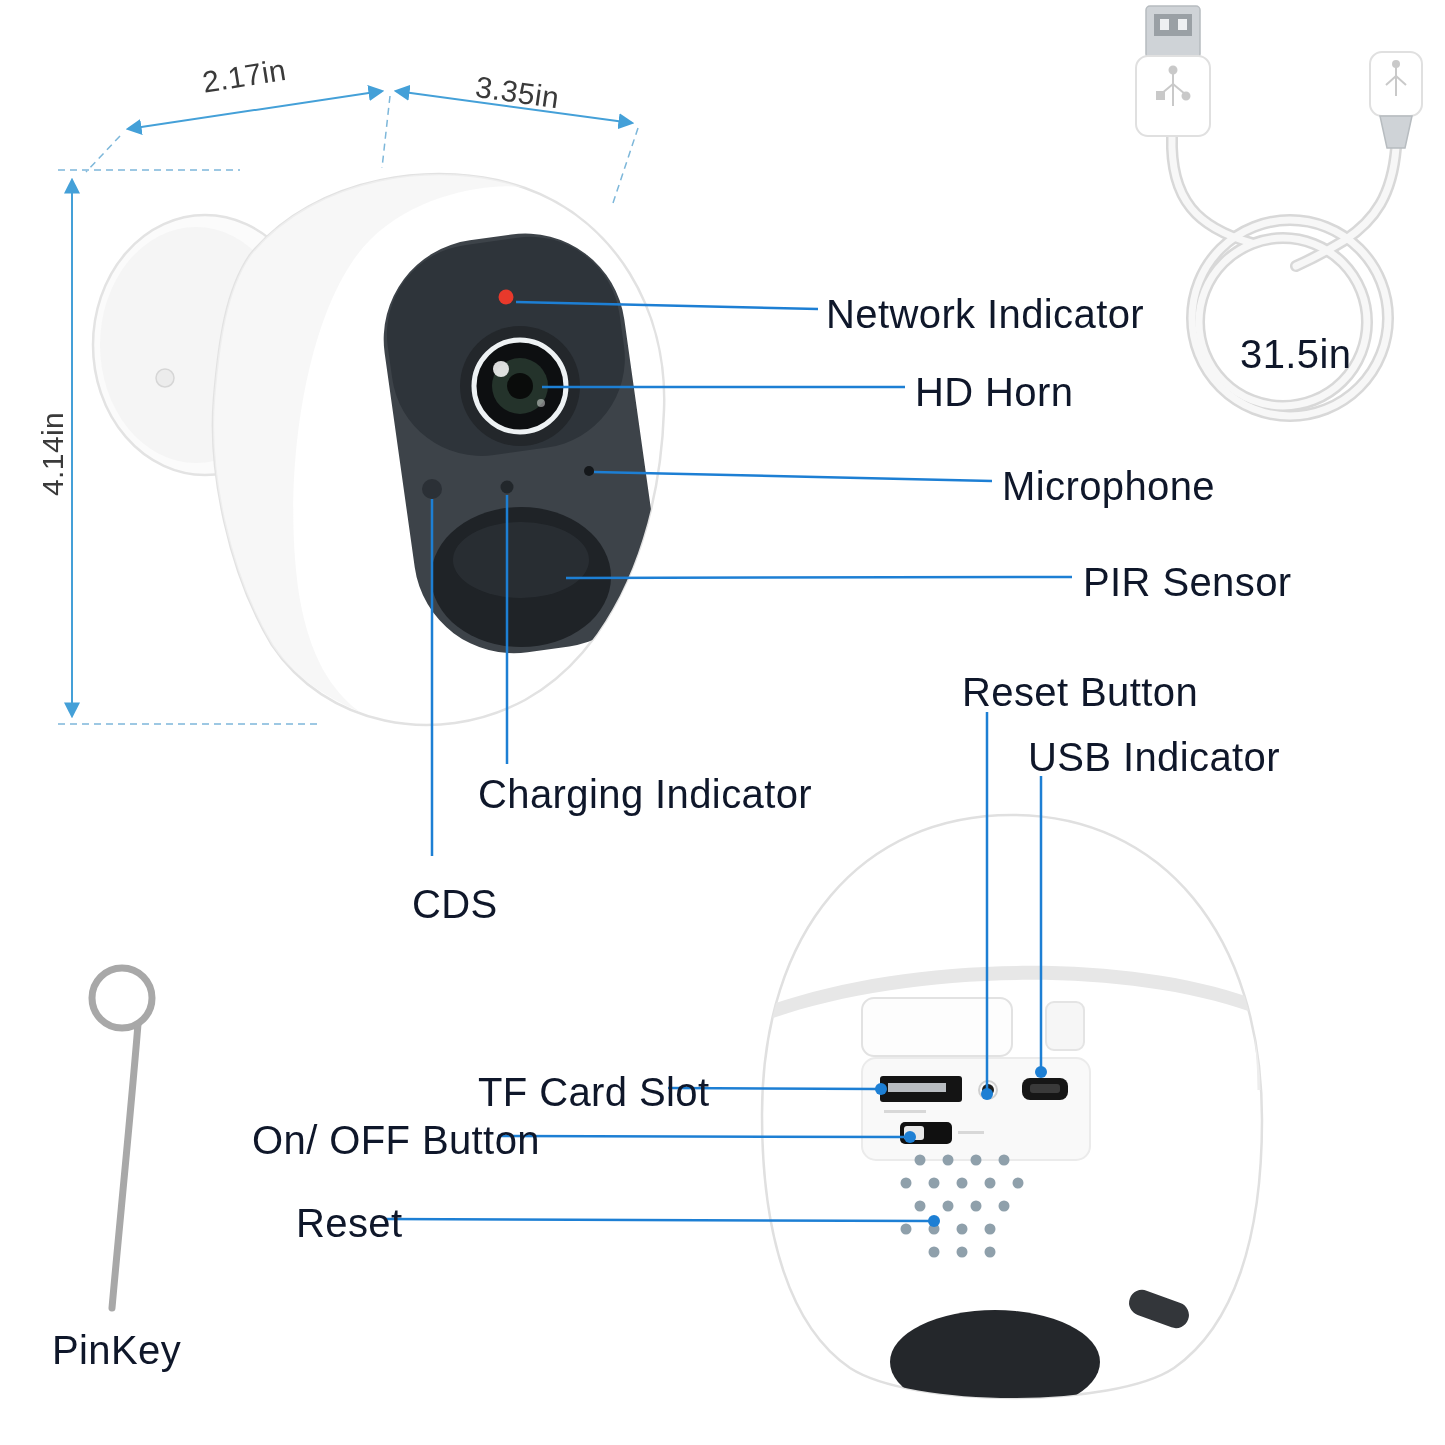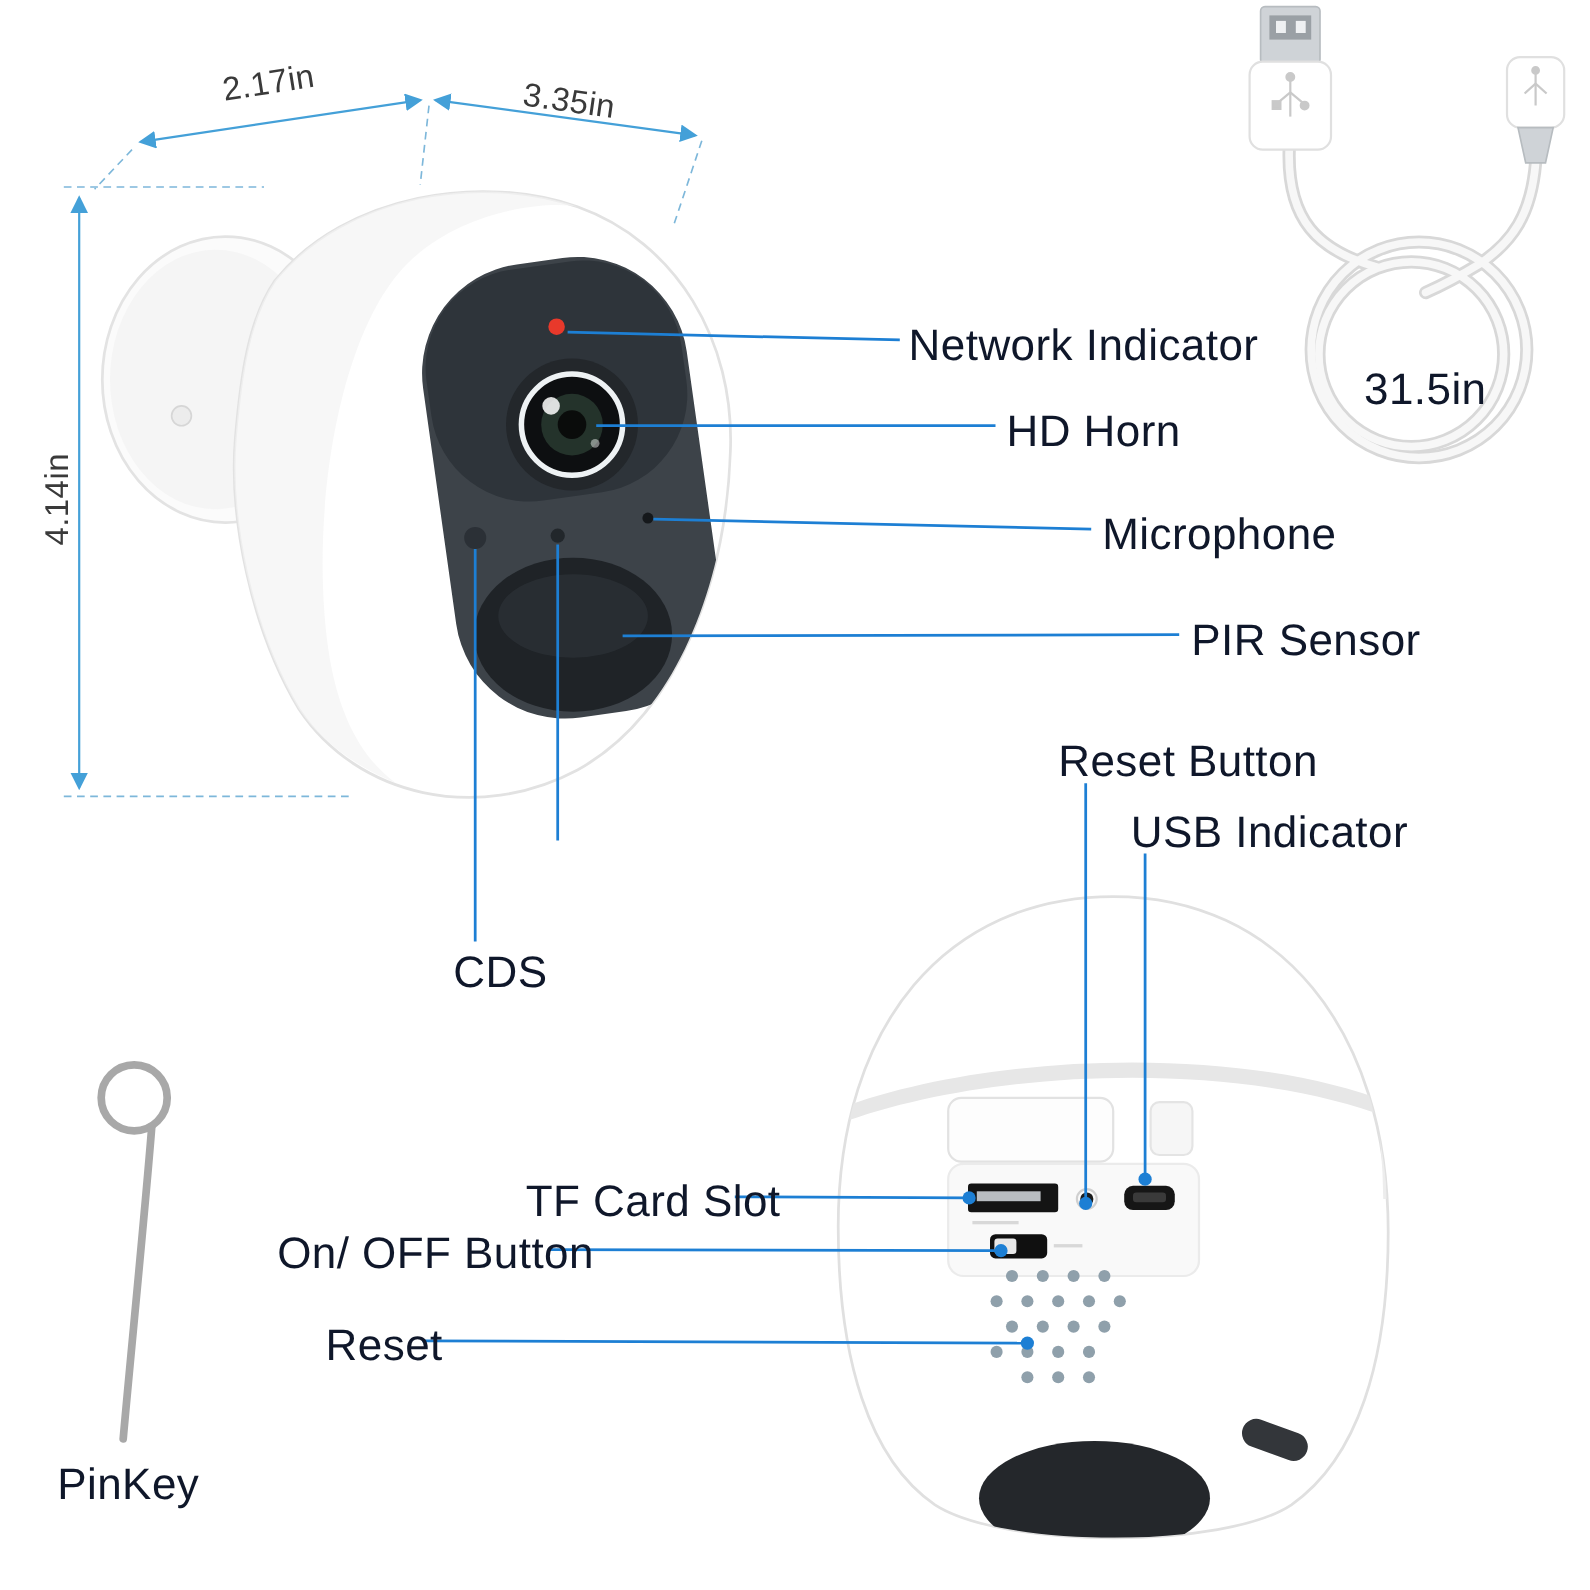--- a/index.html
+++ b/index.html
@@ -207,21 +207,22 @@
     <circle cx="934" cy="1221" r="6" stroke="none"></circle>
   </g>
 </svg>
 
 <div class="label" style="left:826px; top:292px;">Network Indicator</div>
 <div class="label" style="left:915px; top:370px;">HD Horn</div>
 <div class="label" style="left:1002px; top:464px;">Microphone</div>
 <div class="label" style="left:1083px; top:560px;">PIR Sensor</div>
 <div class="label" style="left:962px; top:670px;">Reset Button</div>
 <div class="label" style="left:1028px; top:735px;">USB Indicator</div>
-<div class="label" style="left:412px; top:862px;text-align:right;">CDS</div>
+<div class="label" style="left:478px; top:772px;">Charging Indicator</div>
+<div class="label" style="left:412px; top:882px;text-align:right;">CDS</div>
 <div class="label" style="left:478px; top:1070px;">TF Card Slot</div>
 <div class="label" style="left:252px; top:1118px;">On/ OFF Button</div>
 <div class="label" style="left:296px; top:1201px;">Reset</div>
 <div class="label" style="left:52px; top:1328px;">PinKey</div>
 <div class="label" style="left:1240px; top:308px;margin-top:24px;">31.5in</div>
 
 <div class="dim rot-l" style="left:200px; top:66px;">2.17in</div>
 <div class="dim rot-r" style="left:478px; top:70px;">3.35in</div>
 <div class="dim rot-v" style="left:36px; top:496px;">4.14in</div>
 

